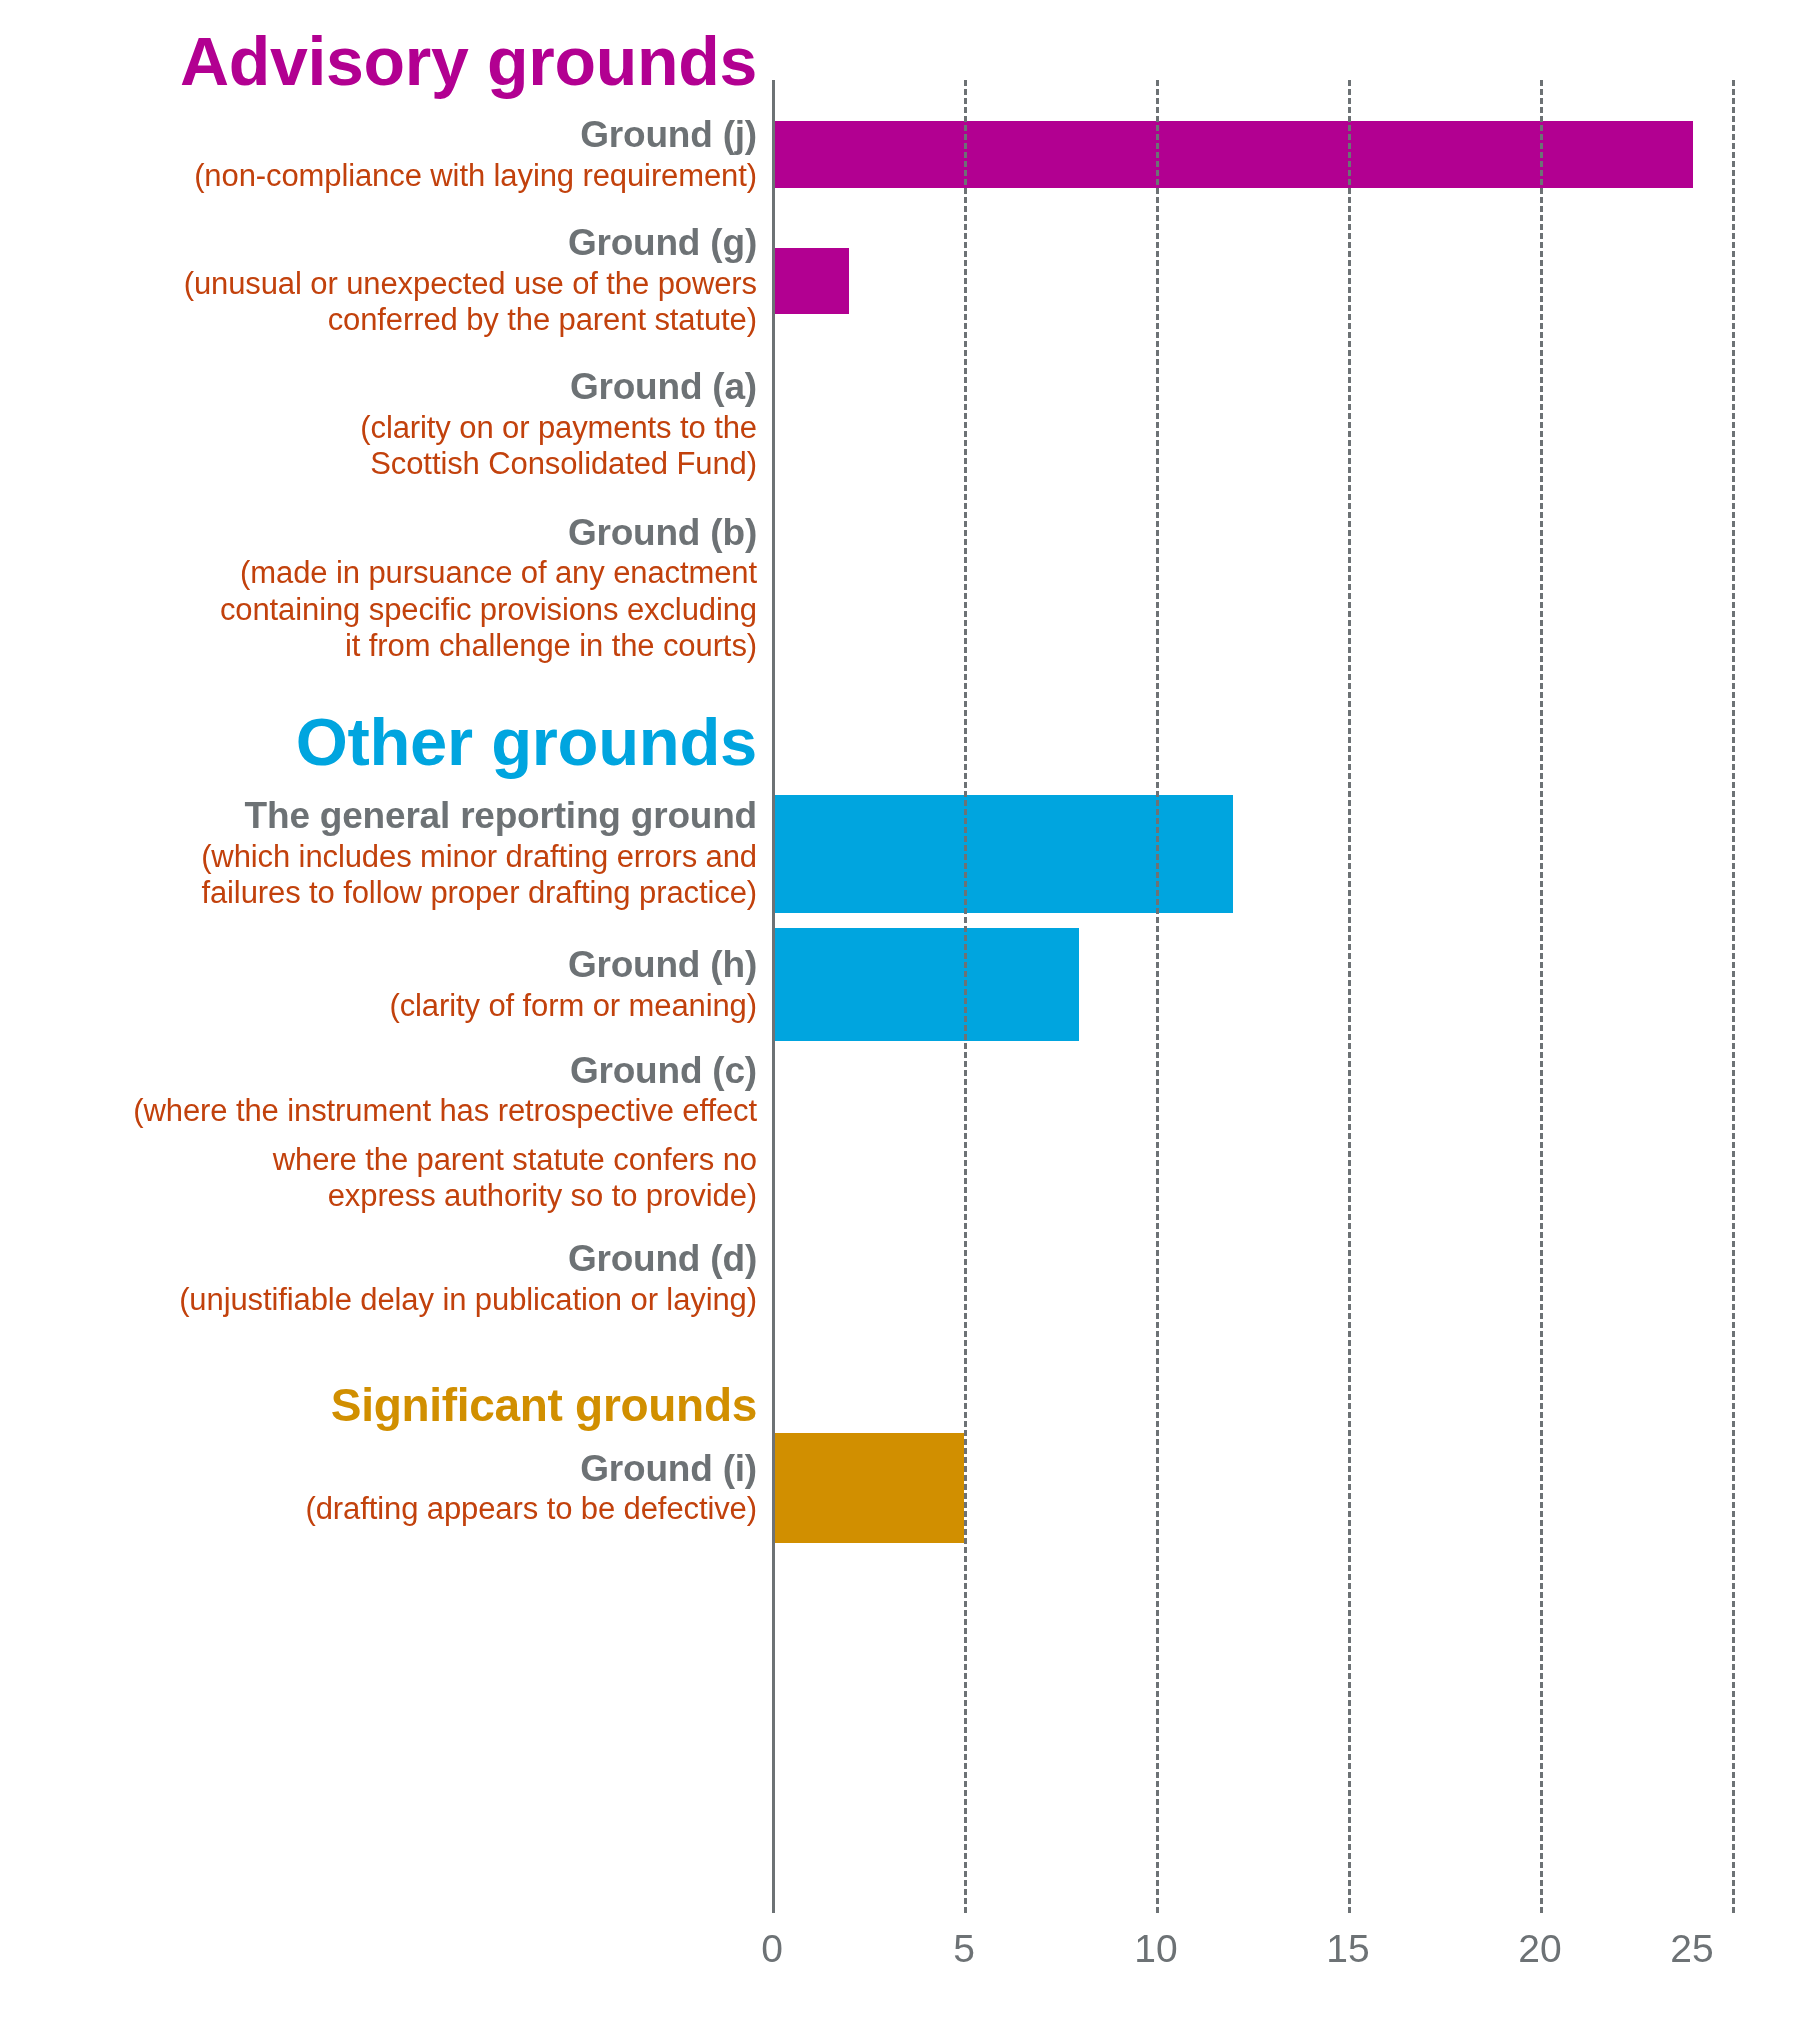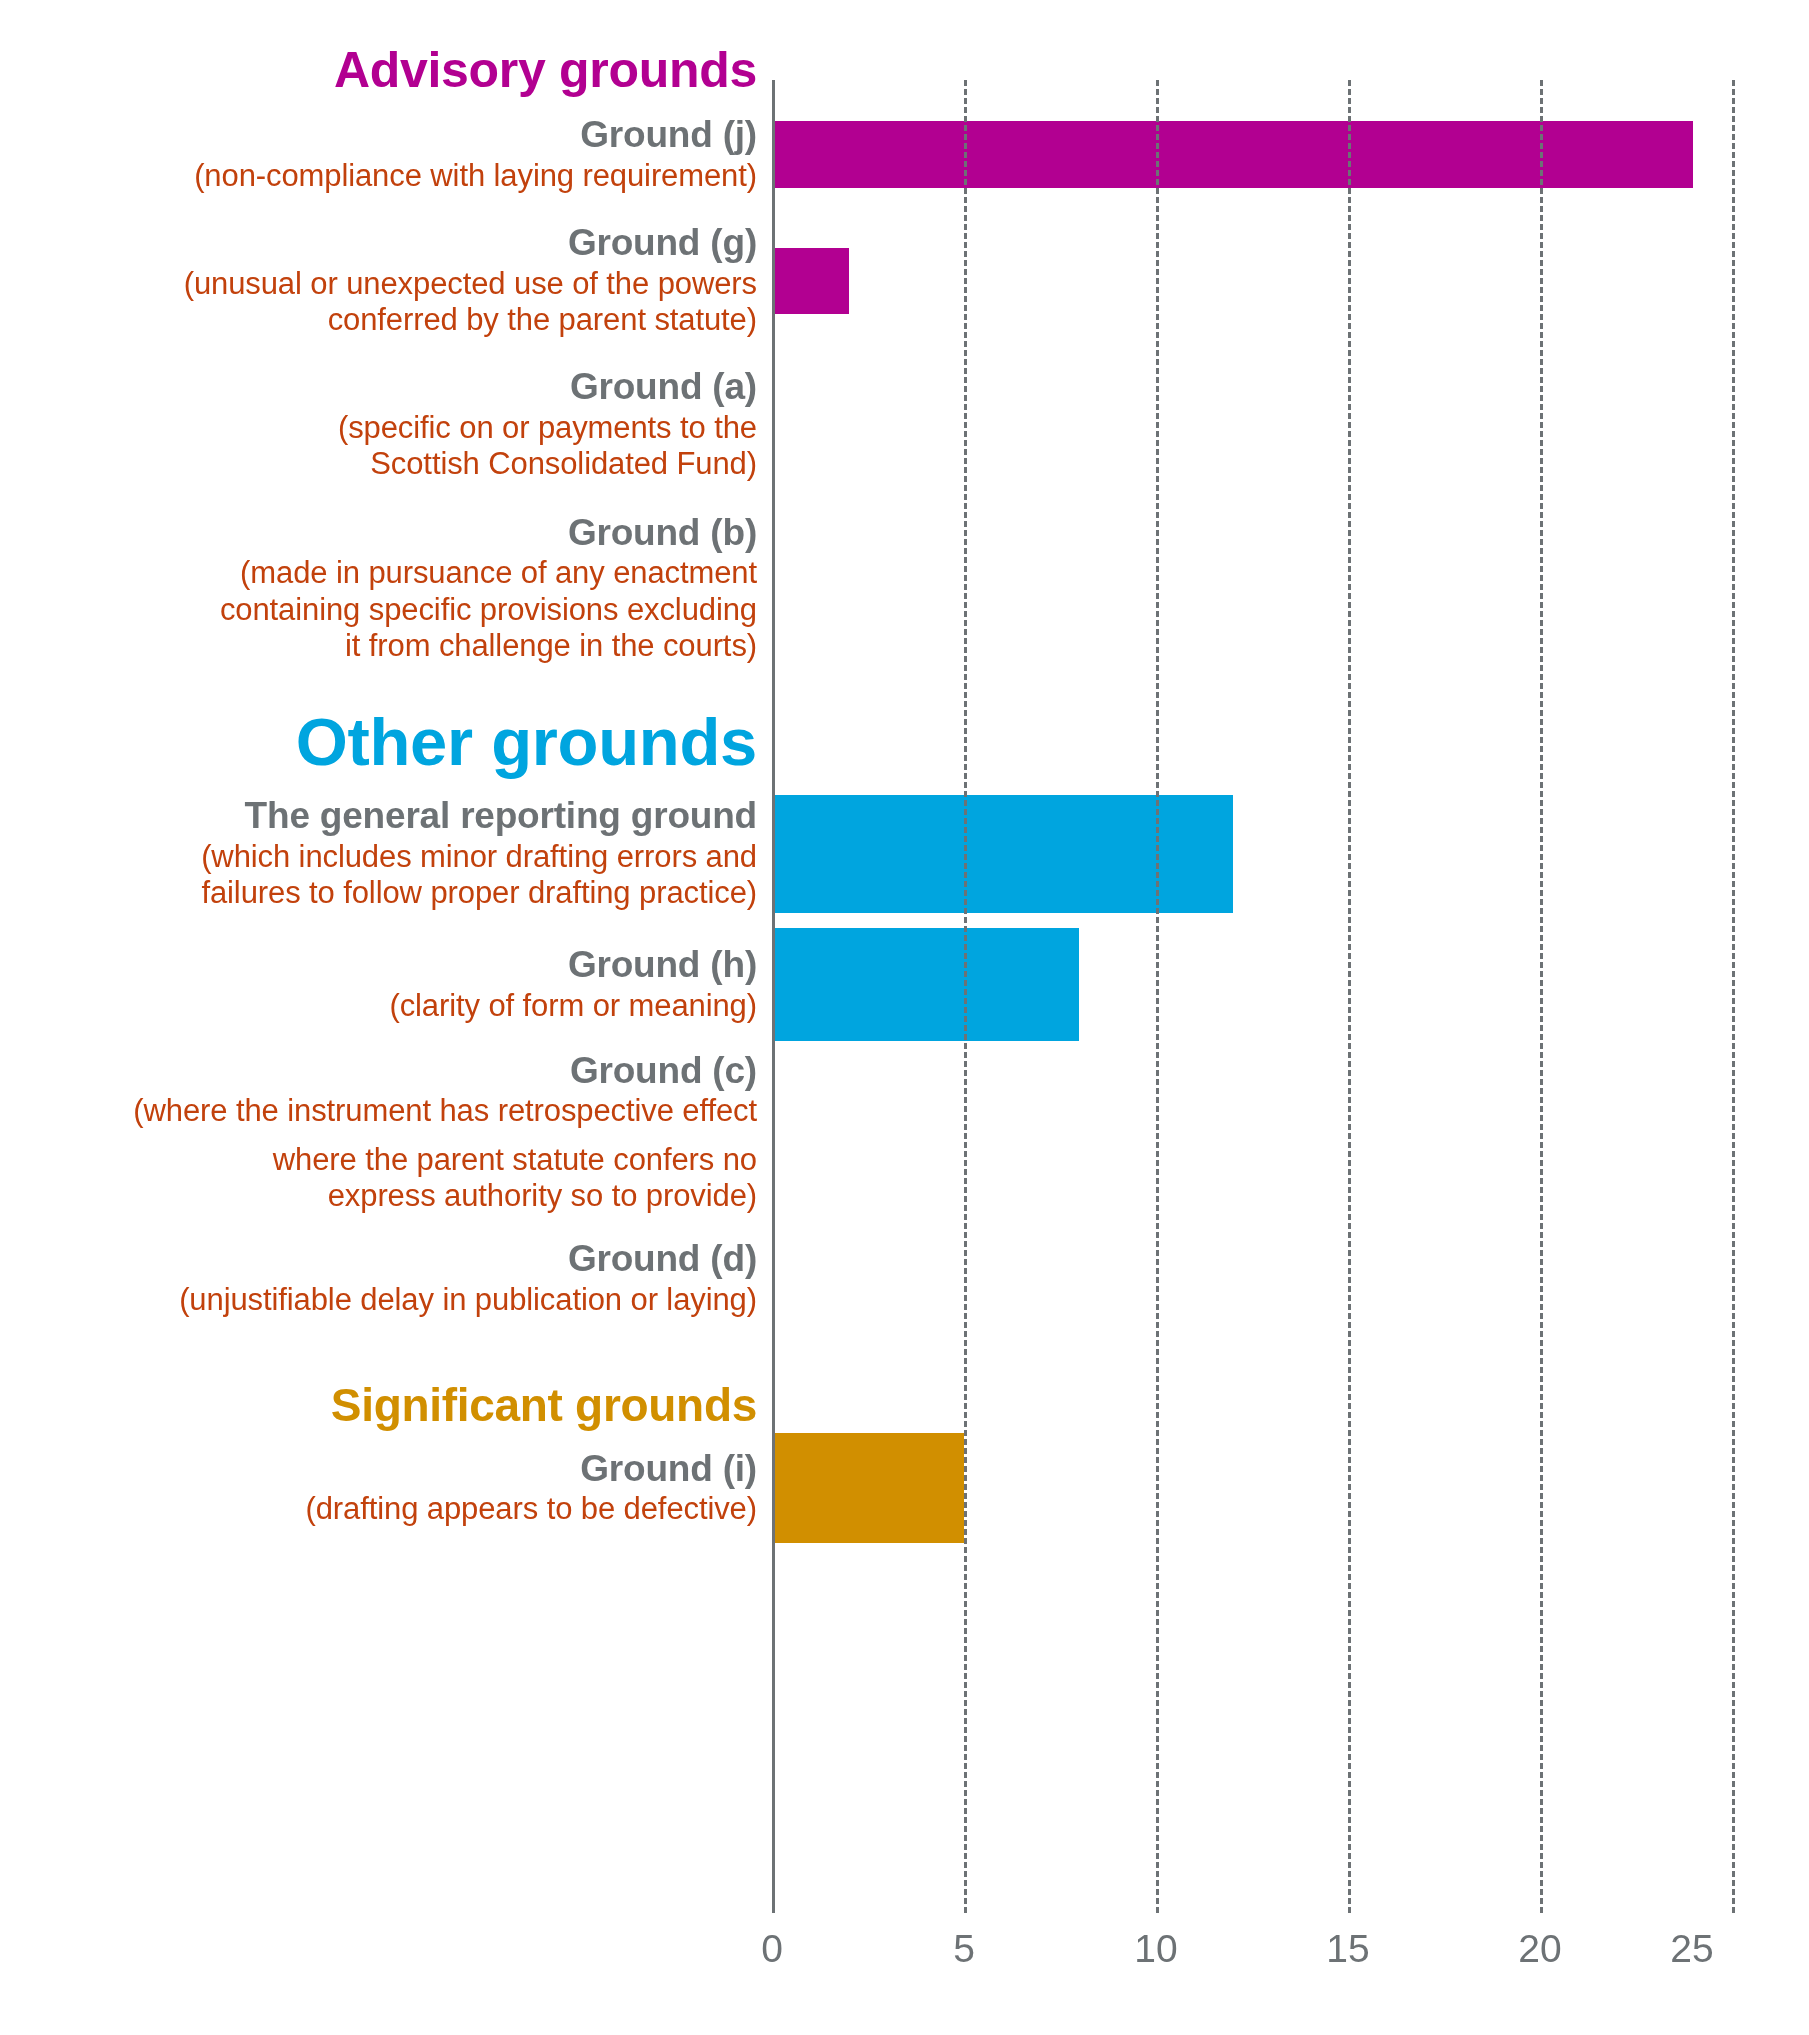--- a/index.html
+++ b/index.html
@@ -62,21 +62,21 @@
     font-weight: bold;
     line-height: 1.02;
     letter-spacing: -0.3px;
   }
   .section-head.advisory    { color: #B20091; }
   .section-head.other       { color: #00A5DF; }
   .section-head.significant { color: #D18F00; }
 
   .head-row .label-cell { justify-content: flex-end; padding-bottom: 4.1px; }
 
-  .head-advisory    .section-head { font-size: 50px; }
+  .head-advisory    .section-head { font-size: 68px; }
   .head-other       .section-head { font-size: 67px; }
   .head-significant .section-head { font-size: 46px; }
 
   
   .ground-title {
     font-weight: bold;
     font-size: 37px;
     line-height: 1.10;
     color: #6d7275;
     letter-spacing: -0.2px;
@@ -169,21 +169,21 @@
         <div class="ground-desc" style="margin-top:0;">conferred by the parent statute)</div>
       </div>
       <div class="bar-cell">
         <div class="bar magenta" style="width:77px;height:46%;"></div>
       </div>
     </div>
 
     <div class="row data-row" style="height:144px;">
       <div class="label-cell">
         <div class="ground-title">Ground (a)</div>
-        <div class="ground-desc">(specific on or payments to the</div>
+        <div class="ground-desc">(clarity on or payments to the</div>
         <div class="ground-desc" style="margin-top:0;">Scottish Consolidated Fund)</div>
       </div>
       <div class="bar-cell">
         <div class="bar zero" style="width:0px;"></div>
       </div>
     </div>
 
     <div class="row data-row" style="height:183px;">
       <div class="label-cell">
         <div class="ground-title">Ground (b)</div>

